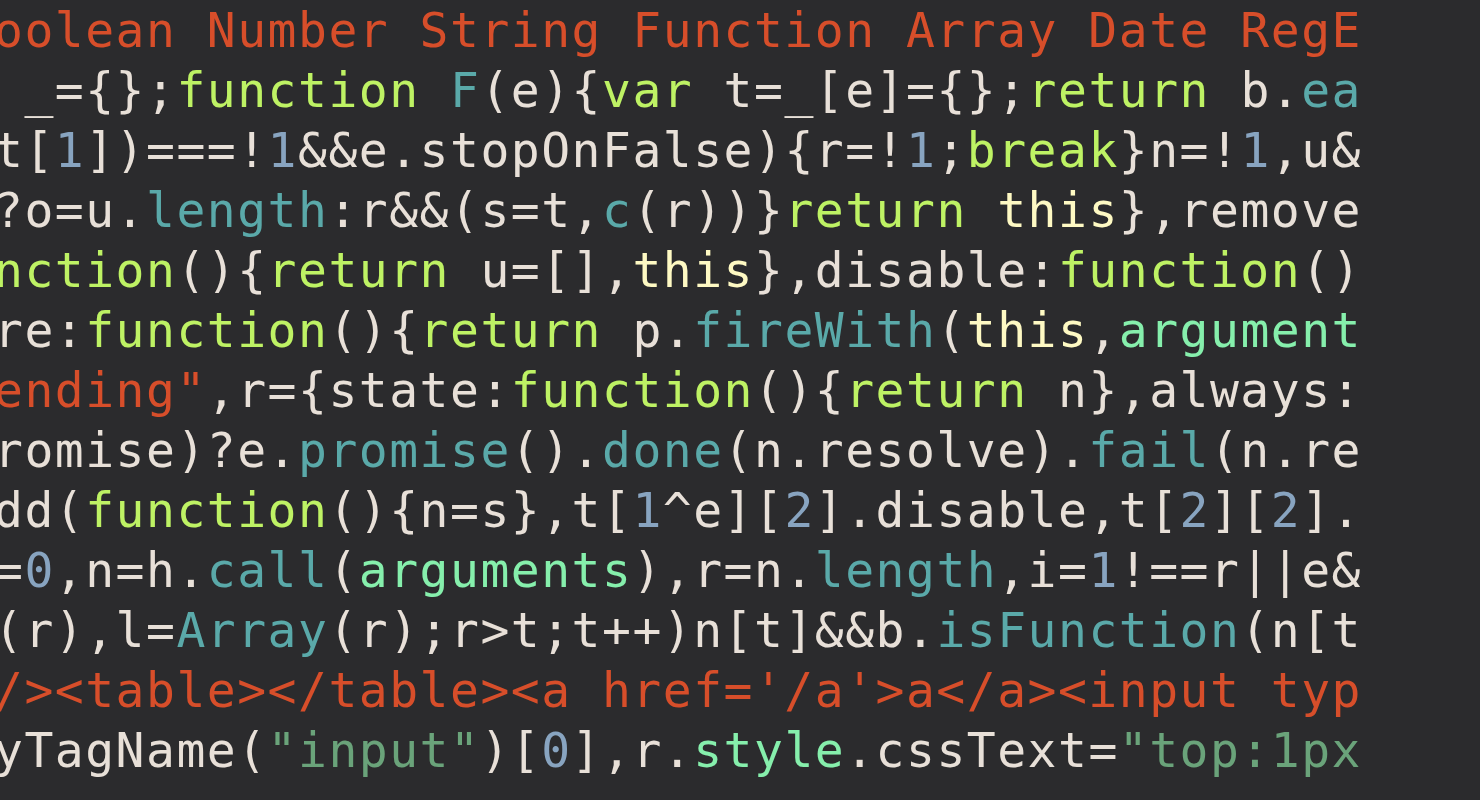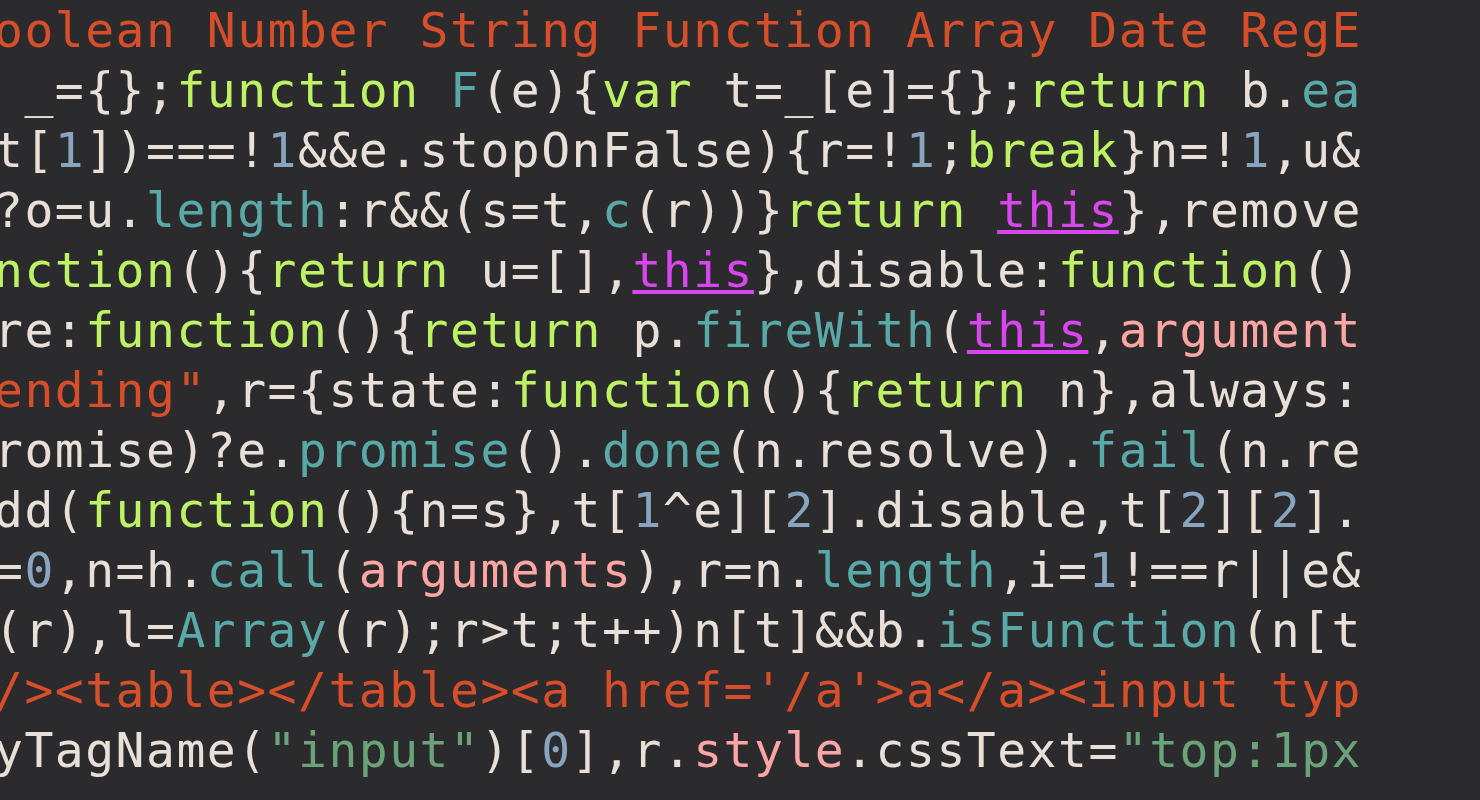--- a/index.html
+++ b/index.html
@@ -21,21 +21,21 @@
     transform: translateX(-6px);
   }
   .line {
     display: block;
   }
   
   .c-default { color: #e8e0d8; }          
   .c-orange  { color: #d74e2a; }          
   .c-cyan    { color: #5aa9a9; }          
   .c-pink    { color: #bef264; }          
-  .c-blue    { color: #fca5a5; }          
+  .c-blue    { color: #86efac; }          
   .c-num     { color: #88a4c0; }          
-  .c-lilac   { color: #d946ef; text-decoration: underline; }          
+  .c-lilac   { color: #fef9c3; }          
   .c-green   { color: #6aa37a; }          
 </style>
 </head>
 <body>
 
 <div class="code-container" id="code-root"><span class="line"><span class="c-orange">oolean Number String Function Array Date RegE</span></span><span class="line"><span class="c-default"> _</span><span class="c-default">=</span><span class="c-default">{};</span><span class="c-pink">function</span><span class="c-default"> </span><span class="c-cyan">F</span><span class="c-default">(e){</span><span class="c-pink">var</span><span class="c-default"> t</span><span class="c-default">=</span><span class="c-default">_[e]</span><span class="c-default">=</span><span class="c-default">{};</span><span class="c-pink">return</span><span class="c-default"> b.</span><span class="c-cyan">ea</span></span><span class="line"><span class="c-default">t[</span><span class="c-num">1</span><span class="c-default">])</span><span class="c-default">===!</span><span class="c-num">1</span><span class="c-default">&amp;&amp;</span><span class="c-default">e.</span><span class="c-default">stopOnFalse</span><span class="c-default">){r</span><span class="c-default">=!</span><span class="c-num">1</span><span class="c-default">;</span><span class="c-pink">break</span><span class="c-default">}n</span><span class="c-default">=!</span><span class="c-num">1</span><span class="c-default">,u&amp;</span></span><span class="line"><span class="c-default">?o</span><span class="c-default">=</span><span class="c-default">u.</span><span class="c-cyan">length</span><span class="c-default">:r</span><span class="c-default">&amp;&amp;</span><span class="c-default">(s</span><span class="c-default">=</span><span class="c-default">t,</span><span class="c-cyan">c</span><span class="c-default">(r))}</span><span class="c-pink">return</span><span class="c-default"> </span><span class="c-lilac">this</span><span class="c-default">},remove</span></span><span class="line"><span class="c-pink">nction</span><span class="c-default">(){</span><span class="c-pink">return</span><span class="c-default"> u</span><span class="c-default">=</span><span class="c-default">[],</span><span class="c-lilac">this</span><span class="c-default">},disable:</span><span class="c-pink">function</span><span class="c-default">()</span></span><span class="line"><span class="c-default">re:</span><span class="c-pink">function</span><span class="c-default">(){</span><span class="c-pink">return</span><span class="c-default"> p.</span><span class="c-cyan">fireWith</span><span class="c-default">(</span><span class="c-lilac">this</span><span class="c-default">,</span><span class="c-blue">argument</span></span><span class="line"><span class="c-orange">ending"</span><span class="c-default">,r</span><span class="c-default">=</span><span class="c-default">{state:</span><span class="c-pink">function</span><span class="c-default">(){</span><span class="c-pink">return</span><span class="c-default"> n},always:</span></span><span class="line"><span class="c-default">romise)?e.</span><span class="c-cyan">promise</span><span class="c-default">().</span><span class="c-cyan">done</span><span class="c-default">(n.resolve).</span><span class="c-cyan">fail</span><span class="c-default">(n.re</span></span><span class="line"><span class="c-default">dd(</span><span class="c-pink">function</span><span class="c-default">(){n</span><span class="c-default">=</span><span class="c-default">s},t[</span><span class="c-num">1</span><span class="c-default">^</span><span class="c-default">e][</span><span class="c-num">2</span><span class="c-default">].disable,t[</span><span class="c-num">2</span><span class="c-default">][</span><span class="c-num">2</span><span class="c-default">].</span></span><span class="line"><span class="c-default">=</span><span class="c-num">0</span><span class="c-default">,n</span><span class="c-default">=</span><span class="c-default">h.</span><span class="c-cyan">call</span><span class="c-default">(</span><span class="c-blue">arguments</span><span class="c-default">),r</span><span class="c-default">=</span><span class="c-default">n.</span><span class="c-cyan">length</span><span class="c-default">,i</span><span class="c-default">=</span><span class="c-num">1</span><span class="c-default">!==</span><span class="c-default">r</span><span class="c-default">||</span><span class="c-default">e&amp;</span></span><span class="line"><span class="c-default">(r),l</span><span class="c-default">=</span><span class="c-cyan">Array</span><span class="c-default">(r);r</span><span class="c-default">&gt;</span><span class="c-default">t;t</span><span class="c-default">++</span><span class="c-default">)n[t]</span><span class="c-default">&amp;&amp;</span><span class="c-default">b.</span><span class="c-cyan">isFunction</span><span class="c-default">(n[t</span></span><span class="line"><span class="c-orange">/&gt;&lt;table&gt;&lt;/table&gt;&lt;a href='/a'&gt;a&lt;/a&gt;&lt;input typ</span></span><span class="line"><span class="c-default">yTagName(</span><span class="c-green">"input"</span><span class="c-default">)[</span><span class="c-num">0</span><span class="c-default">],r.</span><span class="c-blue">style</span><span class="c-default">.cssText</span><span class="c-default">=</span><span class="c-green">"top:1px</span></span></div>
 
 </body></html>

